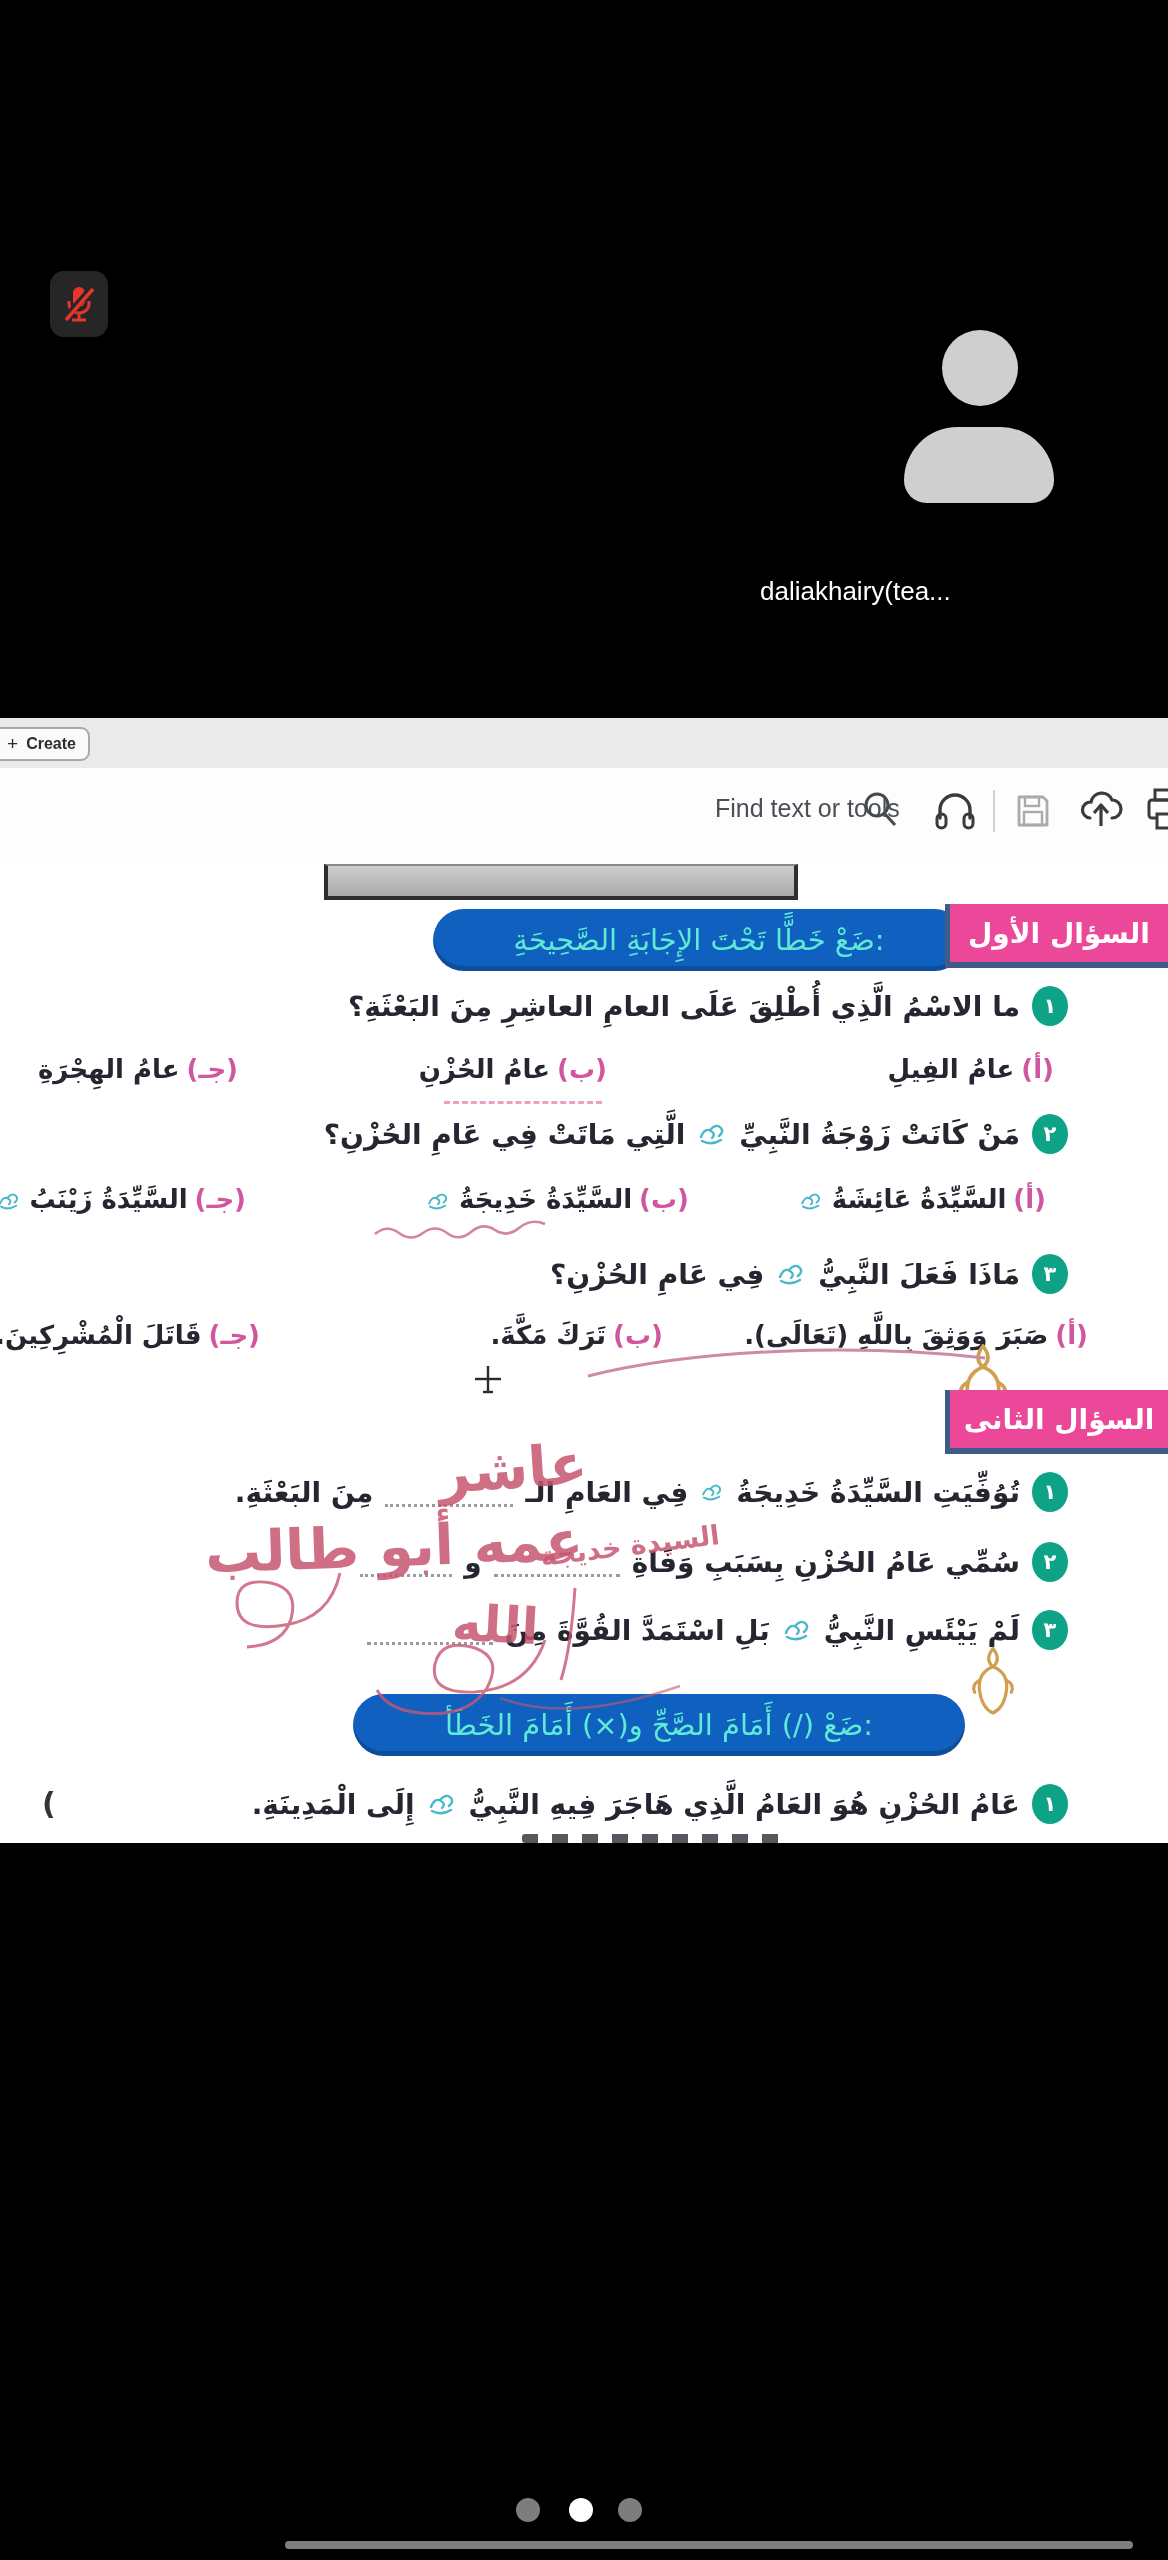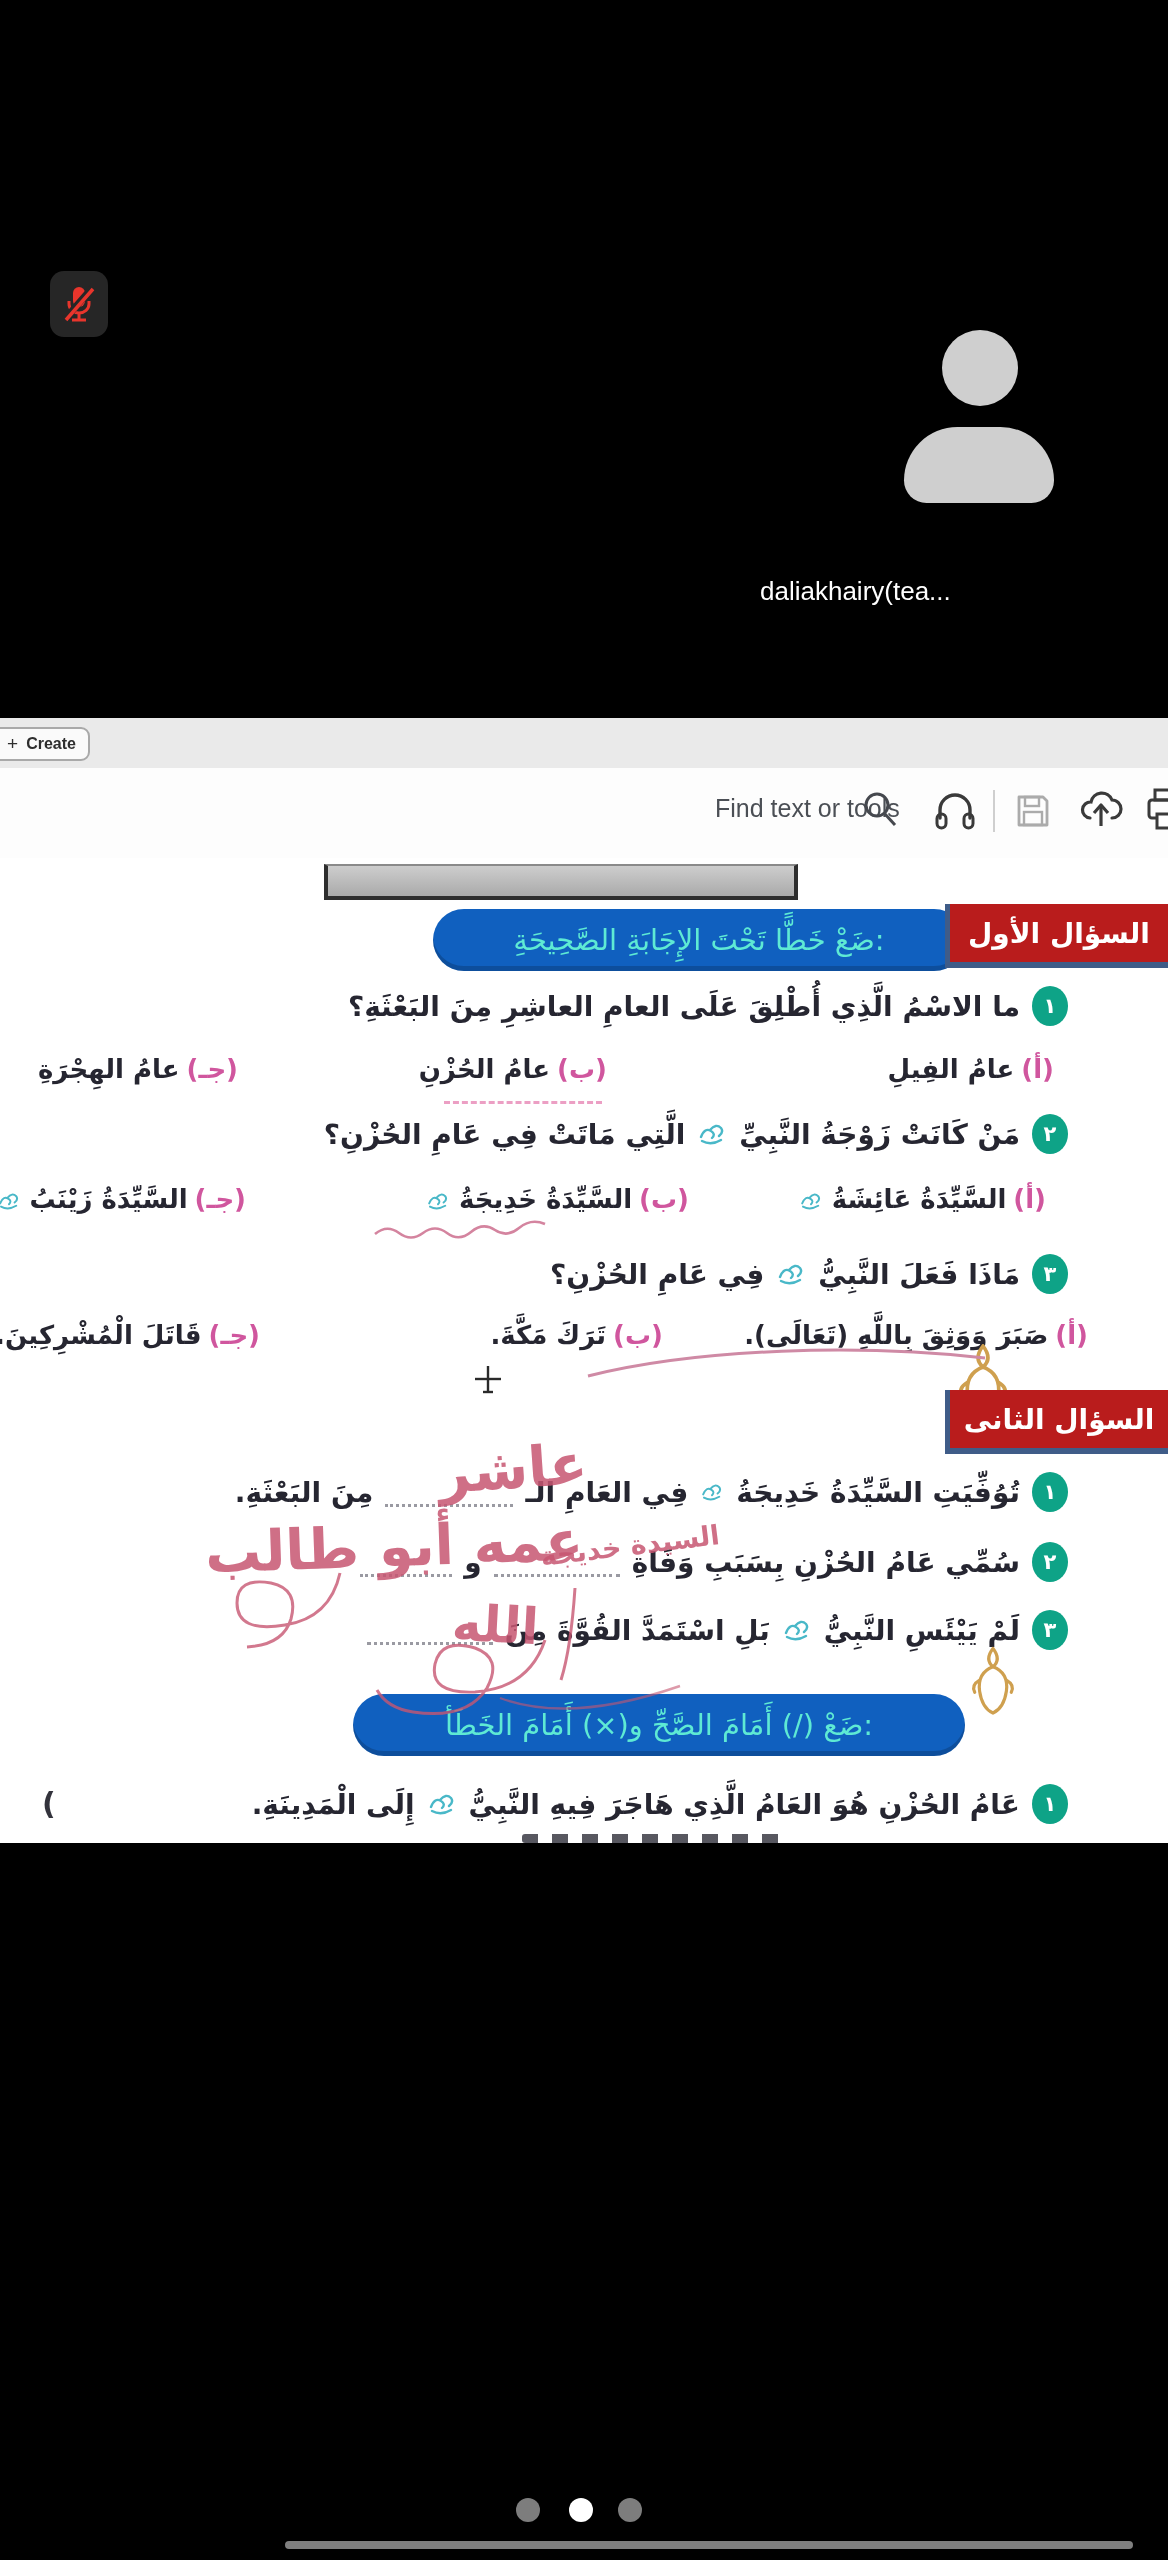--- a/index.html
+++ b/index.html
@@ -26,21 +26,21 @@
   .toolbar2{left:0;top:768px;width:1168px;height:90px;background:#fdfdfd;border-bottom:1px solid #d8d8d8;overflow:hidden;}
   .find-label{position:absolute;left:715px;top:26px;font:400 25px "Liberation Sans","DejaVu Sans",sans-serif;color:#4b4f55;}
   .vdivider{position:absolute;left:993px;top:22px;width:2px;height:42px;background:#cfcfcf;}
 
   
   .doc{left:0;top:858px;width:1168px;height:985px;background:#fff;overflow:hidden;}
   .graybar{position:absolute;left:324px;top:6px;width:466px;height:30px;
            background:linear-gradient(#cdcdcd,#aaaaaa);border:4px solid #2e2e2e;border-top:2px solid #8a8a8a;}
   .banner{position:absolute;height:62px;background:#1060bf;border-radius:31px;display:flex;align-items:center;
           justify-content:center;color:#5eead4;font-weight:400;box-shadow:inset 0 -5px rgba(0,0,0,.18);z-index:3;}
-  .secbox{position:absolute;width:223px;height:64px;background:#b91c1c;border-left:5px solid #3f5c88;
+  .secbox{position:absolute;width:223px;height:64px;background:#ec4899;border-left:5px solid #3f5c88;
           border-bottom:6px solid #3f5c88;box-sizing:border-box;display:flex;align-items:center;justify-content:center;
           color:#fff;font-size:28px;font-weight:600;z-index:4;}
   .docrow{position:absolute;direction:rtl;display:flex;align-items:center;gap:12px;white-space:nowrap;
           font-weight:700;color:#262631;font-size:28px;}
   .badge{width:36px;height:40px;border-radius:50%;background:#0ea387;color:#fff;display:flex;
          align-items:center;justify-content:center;font-size:21px;flex:0 0 auto;}
   .opt{position:absolute;direction:rtl;white-space:nowrap;font-size:26px;font-weight:700;color:#262631;}
   .letter{color:#d0569e;margin-left:7px;}
   .blank{display:inline-block;border-bottom:3px dotted #9a9aa2;height:26px;vertical-align:-6px;}
   .hw{position:absolute;color:#c75672;opacity:.85;font-weight:700;white-space:nowrap;z-index:5;direction:rtl;}

